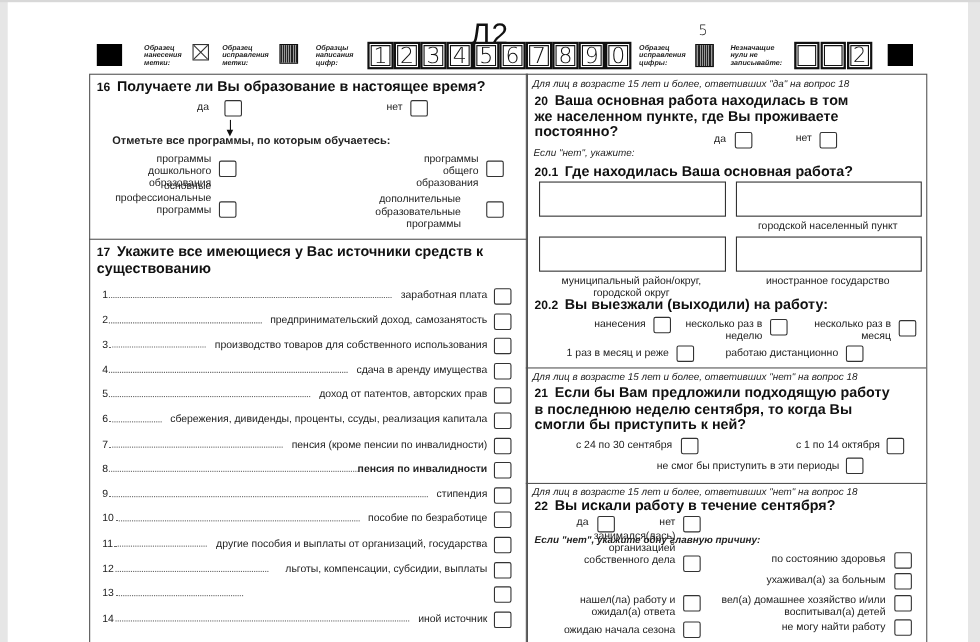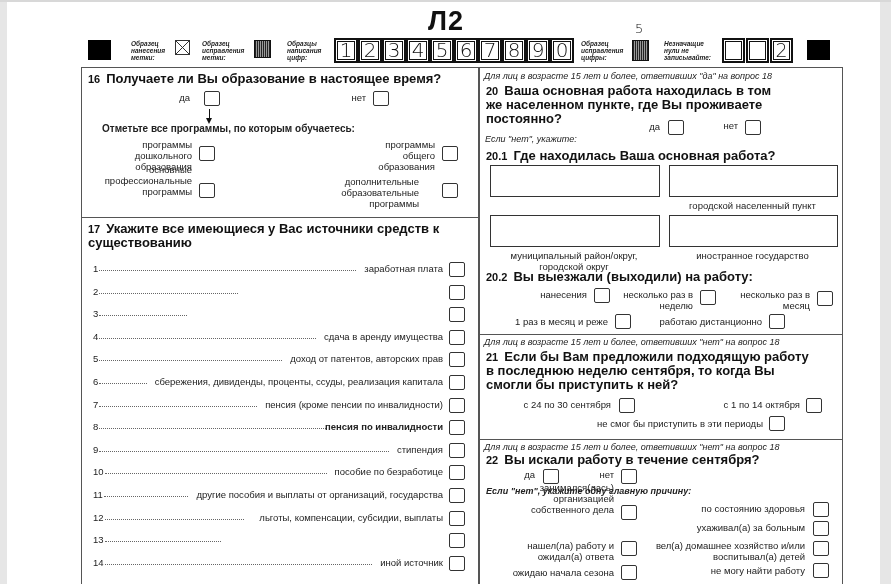--- a/index.html
+++ b/index.html
@@ -27,21 +27,21 @@
     background:repeating-linear-gradient(90deg,#222 0 1px,#999 1px 2px);
     border:1px solid #111;
   }
   .digit-box {
     position:absolute; top:38px; width:20px; height:21px;
     border:2px solid #111; box-shadow: inset 0 0 0 1px #fff, inset 0 0 0 2px #111;
     font-family:"DejaVu Sans", sans-serif; font-size:20px; font-weight:200;
     text-align:center; line-height:21px; color:#111;
   }
   .form-code {
-    position:absolute; left:428px; top:6px; font-size:27px; font-weight:bold; letter-spacing:1px;
+    position:absolute; left:428px; top:16px; font-size:27px; font-weight:normal; letter-spacing:1px;
   }
   .corr-num { position:absolute; left:635px; top:21px; font-family:"DejaVu Sans", sans-serif; font-size:13px; font-weight:200; }
   .svc-box {
     position:absolute; top:38px; width:19px; height:21px; border:2px solid #111;
     box-shadow: inset 0 0 0 1px #fff, inset 0 0 0 2px #111;
     font-family:"DejaVu Sans", sans-serif; font-size:19px; font-weight:200; text-align:center; line-height:21px;
   }
 
   .panel { position:absolute; border:1px solid #555; }
   .q-title { position:absolute; font-size:13px; font-weight:bold; line-height:14px; }
@@ -145,25 +145,27 @@
   <div id="src-list">
       <div class="src-row" style="top: 263px;">
         <span class="n">1</span>
         <span class="dots" style="left: 6px; width: 257px;"></span>
         <span class="t" style="right: 22px;">заработная плата</span>
         <div class="cb"></div>
       </div>
       <div class="src-row" style="top: 285.6px;">
         <span class="n">2</span>
         <span class="dots" style="left: 6px; width: 139px;"></span>
+        <span class="t" style="right: 22px;">предпринимательский доход, самозанятость</span>
         <div class="cb"></div>
       </div>
       <div class="src-row" style="top: 308.2px;">
         <span class="n">3</span>
         <span class="dots" style="left: 6px; width: 88px;"></span>
+        <span class="t" style="right: 22px;">производство товаров для собственного использования</span>
         <div class="cb"></div>
       </div>
       <div class="src-row" style="top: 330.8px;">
         <span class="n">4</span>
         <span class="dots" style="left: 6px; width: 217px;"></span>
         <span class="t" style="right: 22px;">сдача в аренду имущества</span>
         <div class="cb"></div>
       </div>
       <div class="src-row" style="top: 353.4px;">
         <span class="n">5</span>

